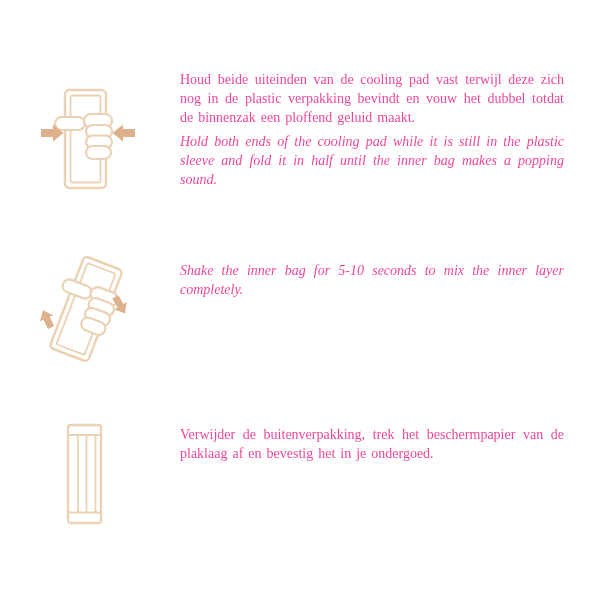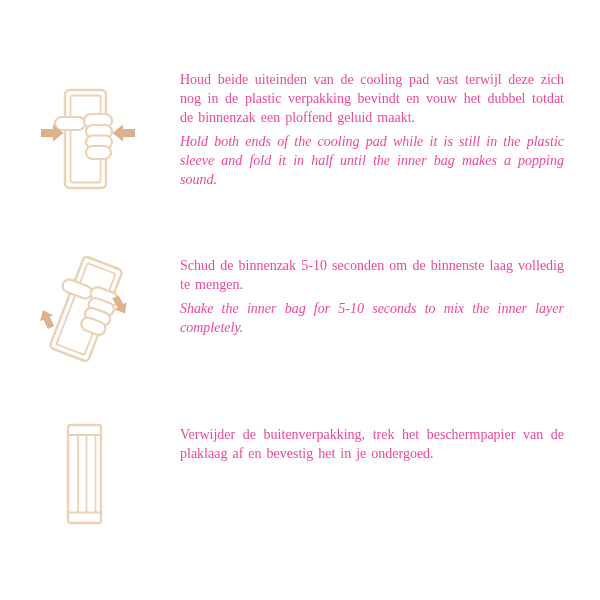--- a/index.html
+++ b/index.html
@@ -93,21 +93,20 @@
 
         <g transform="translate(14,67) rotate(-115) scale(0.85)">
           <path d="M-11,-4 H1 V-8.5 L11.5,0 L1,8.5 V4 H-11 Z" fill="#dcb18c"></path>
         </g>
         <g transform="translate(87,53) rotate(60) scale(0.85)">
           <path d="M-11,-4 H1 V-8.5 L11.5,0 L1,8.5 V4 H-11 Z" fill="#dcb18c"></path>
         </g>
       </svg>
     </div>
     <div class="text-col">
-      <p>Schud de binnenzak 5-10 seconden om de binnenste laag volledig te mengen.</p>
       <p class="translation">Shake the inner bag for 5-10 seconds to mix the inner layer completely.</p>
     </div>
   </div>
 
   <div class="step-row row-3">
     <div class="icon-col">
       <svg class="icon-3" width="38" height="103" viewBox="0 0 38 103">
         <rect x="2" y="2" width="33" height="98" rx="2.5" fill="none" stroke="#ecd2b4" stroke-width="2.4"></rect>
         <line x1="2" y1="12" x2="35" y2="12" stroke="#ecd2b4" stroke-width="2"></line>
         <line x1="2" y1="89.5" x2="35" y2="89.5" stroke="#ecd2b4" stroke-width="2"></line>

